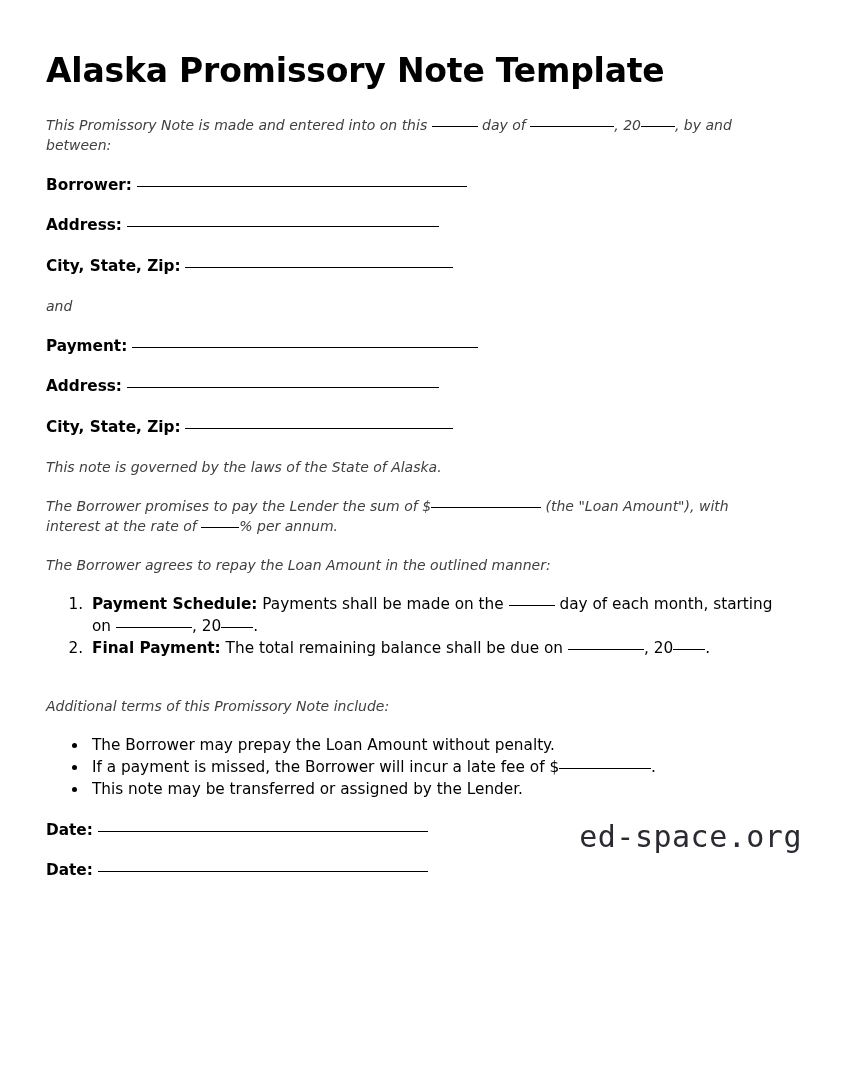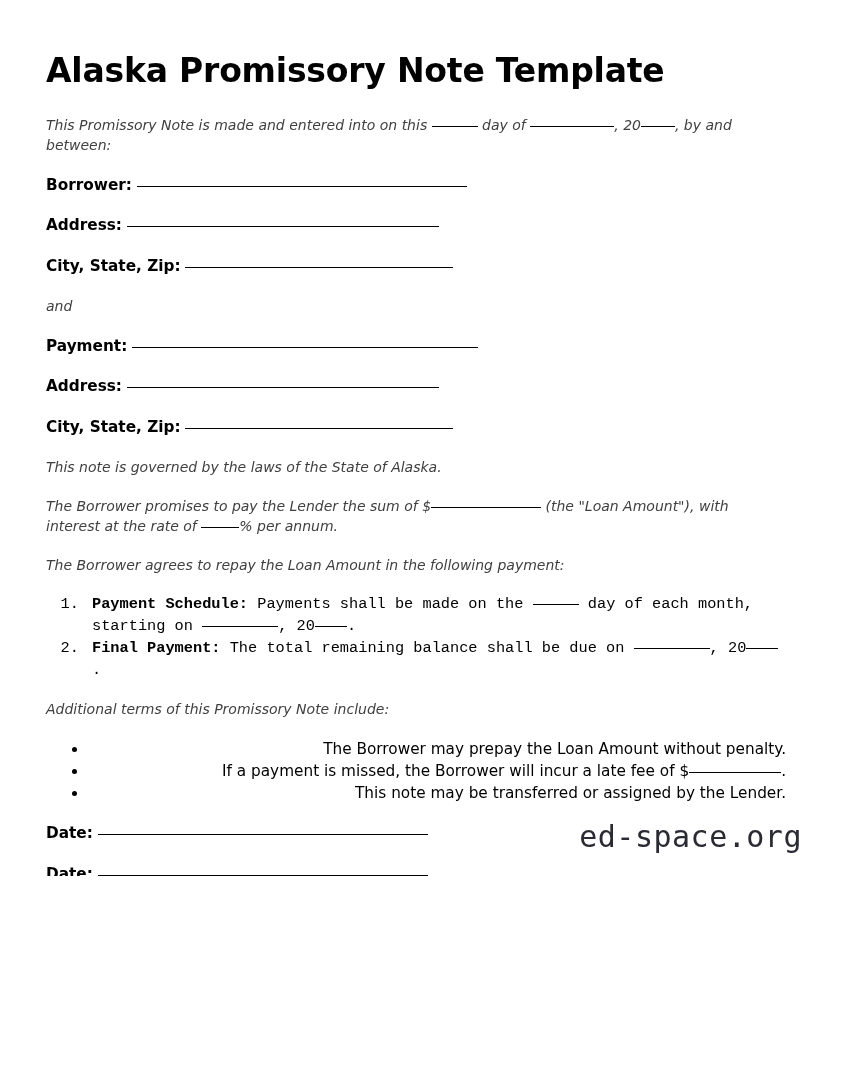--- a/index.html
+++ b/index.html
@@ -60,37 +60,35 @@
   }
   .blank-inline {
     display: inline-block;
     border-bottom: 1.6px solid #000;
     vertical-align: baseline;
     position: relative;
     top: -3px;
     height: 11px;
   }
   ol.numbered {
-    margin: 0 0 19px 0;
+    margin: 0 0 37px 0;
     padding: 0 0 0 42px;
     font-size: 15.3px;
     line-height: 1.42;
-    font-family: Liberation Mono, monospace;
   }
   ol.numbered > li {
     margin: 0 0 0 0;
     padding-left: 4px;
   }
   ul.bullets {
     margin: 0 0 19px 0;
     padding: 0 0 0 42px;
     font-size: 15.3px;
     line-height: 1.42;
     list-style-type: disc;
-    text-align: right;
   }
   ul.bullets > li {
     padding-left: 4px;
   }
   li b, .bold {
     font-weight: bold;
   }
   .sig-block {
     margin-top: 0;
   }
@@ -126,21 +124,21 @@
     <div class="field-row"><span class="field-label">Payment:</span> <span class="blank" style="width:346px"></span></div>
 
     <div class="field-row"><span class="field-label">Address:</span> <span class="blank" style="width:312px"></span></div>
 
     <div class="field-row"><span class="field-label">City, State, Zip:</span> <span class="blank" style="width:268px"></span></div>
 
     <p class="para">This note is governed by the laws of the State of Alaska.</p>
 
     <p class="para"><span>The Borrower promises to pay the Lender the sum of $</span><span class="blank-inline" style="width:110px"></span><span> (the "Loan Amount"), with interest at the rate of </span><span class="blank-inline" style="width:38px"></span><span>% per annum.</span></p>
 
-    <p class="para">The Borrower agrees to repay the Loan Amount in the following payment:</p>
+    <p class="para">The Borrower agrees to repay the Loan Amount in the outlined manner:</p>
 
     <ol class="numbered">
       <li><b>Payment Schedule:</b><span> Payments shall be made on the </span><span class="blank-inline" style="width:46px"></span><span> day of each month, starting on </span><span class="blank-inline" style="width:76px"></span><span>, 20</span><span class="blank-inline" style="width:32px"></span><span>.</span></li>
       <li><b>Final Payment:</b><span> The total remaining balance shall be due on </span><span class="blank-inline" style="width:76px"></span><span>, 20</span><span class="blank-inline" style="width:32px"></span><span>.</span></li>
     </ol>
 
     <p class="para">Additional terms of this Promissory Note include:</p>
 
     <ul class="bullets">
       <li><span>The Borrower may prepay the Loan Amount without penalty.</span></li>

